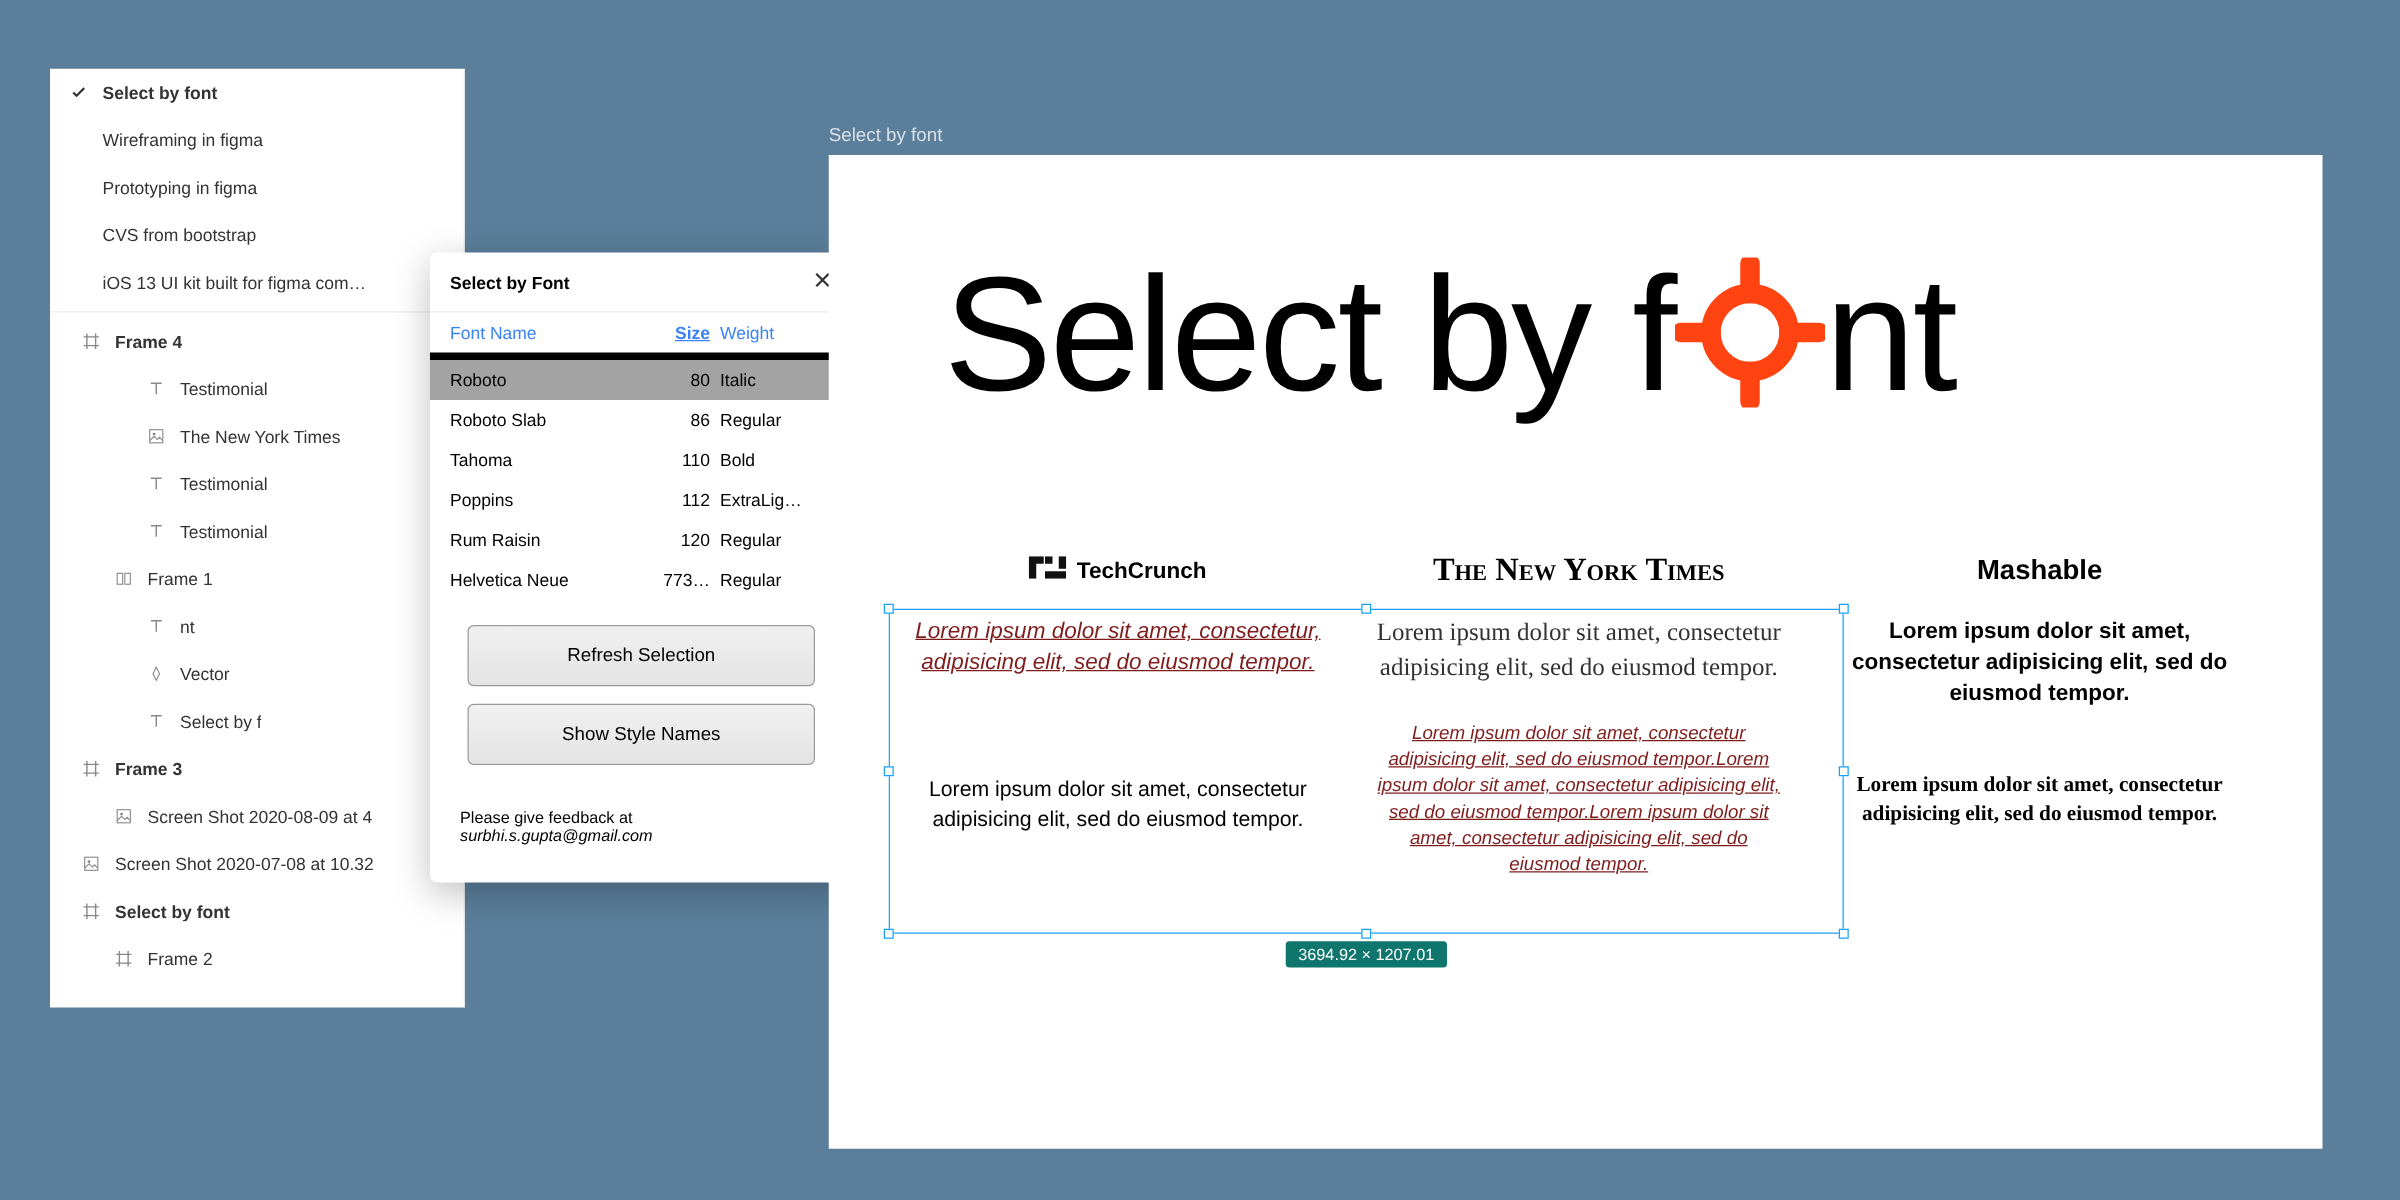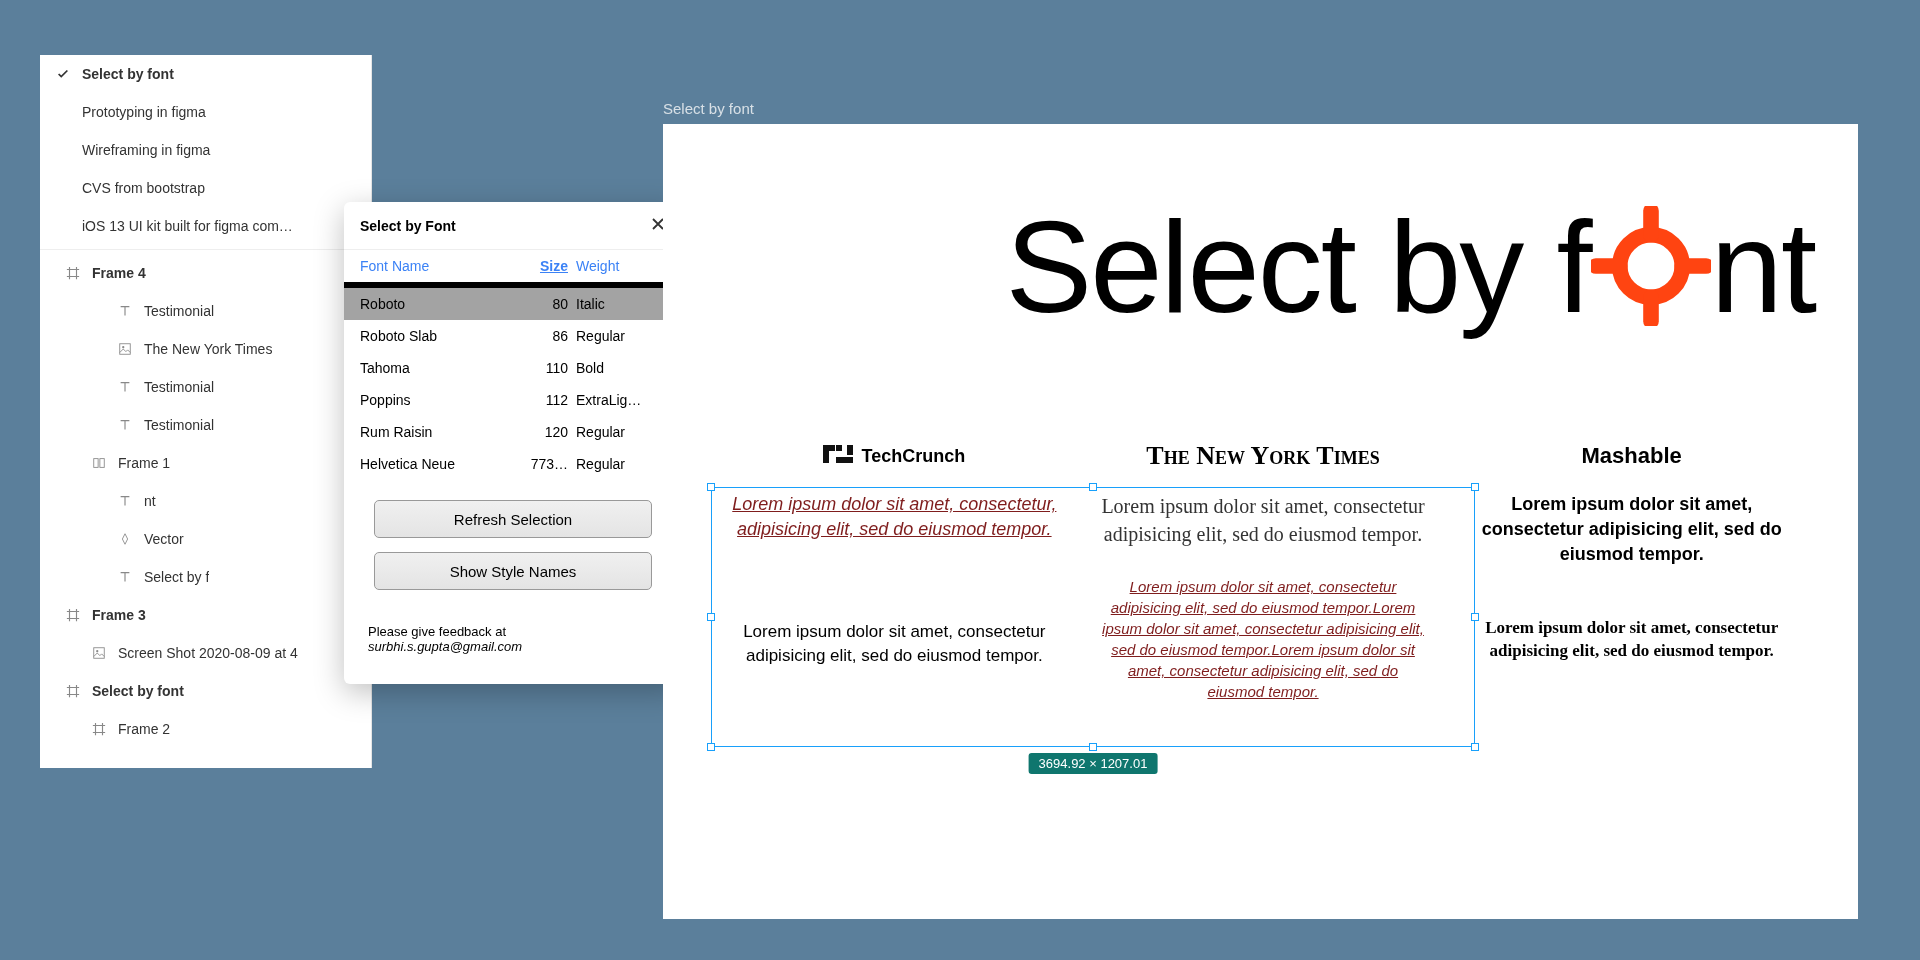--- a/index.html
+++ b/index.html
@@ -69,21 +69,21 @@
   gap: 8px;
 }
 .plugin .thead { color: #3b82f6; border-bottom: 6px solid #000000; font-weight: 400;}
 .plugin .thead .size { text-decoration: underline; font-weight: 600;}
 .plugin .col-name { flex: 1; }
 .plugin .col-size { width: 60px; text-align: right; }
 .plugin .col-weight { width: 90px; white-space: nowrap; overflow: hidden; text-overflow: ellipsis; }
 .plugin .trow.selected { background: #a3a3a3; }
 .plugin .buttons { padding: 20px 30px 8px; display: flex; flex-direction: column; gap: 14px; }
 .plugin button {
-  height: 38px;
+  height: 49px;
   background: linear-gradient(#f0f0f0,#e4e4e4);
   border: 1px solid #999;
   border-radius: 5px;
   font-size: 15px;
   cursor: pointer;
 }
 .plugin .feedback { padding: 26px 24px 30px; font-size: 13px; }
 .plugin .feedback .email { font-style: italic; }
 
 
@@ -100,21 +100,21 @@
   top: 124px;
   width: 1195px;
   height: 795px;
   background: #fff;
 }
 .canvas .logo {
   position: absolute;
   left: 92px;
   top: 68px;
   width: 1060px;
-  text-align: right;
+  text-align: left;
   font-size: 130px;
   font-weight: 400;
   letter-spacing: -2px;
   white-space: nowrap;
 }
 .canvas .logo .target {
   display: inline-block;
   vertical-align: -14px;
   width: 120px;
 }
@@ -171,25 +171,25 @@
     <div class="row">
       <span class="ic">
           <svg viewBox="0 0 16 16">
             <path d="M3 8l3 3 7-7" stroke="#333" stroke-width="2" fill="none"></path>
           </svg>
         </span>
       <span style="font-weight:600">Select by font</span>
     </div>
     <div class="row">
         <span style="width:18px"></span>
-        <span>Prototyping in figma</span>
+        <span>Wireframing in figma</span>
       </div>
     <div class="row">
         <span style="width:18px"></span>
-        <span>Wireframing in figma</span>
+        <span>Prototyping in figma</span>
       </div>
     <div class="row">
         <span style="width:18px"></span>
         <span>CVS from bootstrap</span>
       </div>
     <div class="row">
         <span style="width:18px"></span>
         <span class="truncate">iOS 13 UI kit built for figma com…</span>
       </div>
   </div>
@@ -291,20 +291,31 @@
       <div class="row">
         <span class="indent1"></span>
         <span class="ic">
           <svg viewBox="0 0 16 16">
             <rect x="2" y="2" width="12" height="12" stroke="#888" fill="none"></rect>
             <circle cx="6" cy="6" r="1.3" fill="#888"></circle>
             <path d="M2 12l4-4 3 3 2-2 3 3" stroke="#888" fill="none"></path>
           </svg>
         </span>
         <span class="truncate">Screen Shot 2020-08-09 at 4</span>
+      </div>
+      <div class="row">
+        <span class="indent0"></span>
+        <span class="ic">
+          <svg viewBox="0 0 16 16">
+            <rect x="2" y="2" width="12" height="12" stroke="#888" fill="none"></rect>
+            <circle cx="6" cy="6" r="1.3" fill="#888"></circle>
+            <path d="M2 12l4-4 3 3 2-2 3 3" stroke="#888" fill="none"></path>
+          </svg>
+        </span>
+        <span class="truncate">Screen Shot 2020-07-08 at 10.32</span>
       </div>
       <div class="row bold">
         <span class="indent0"></span>
         <span class="ic">
           <svg viewBox="0 0 16 16">
             <path d="M4 1v14M12 1v14M1 4h14M1 12h14" stroke="#888" stroke-width="1.3"></path>
           </svg>
         </span>
         <span class="truncate">Select by font</span>
       </div>

